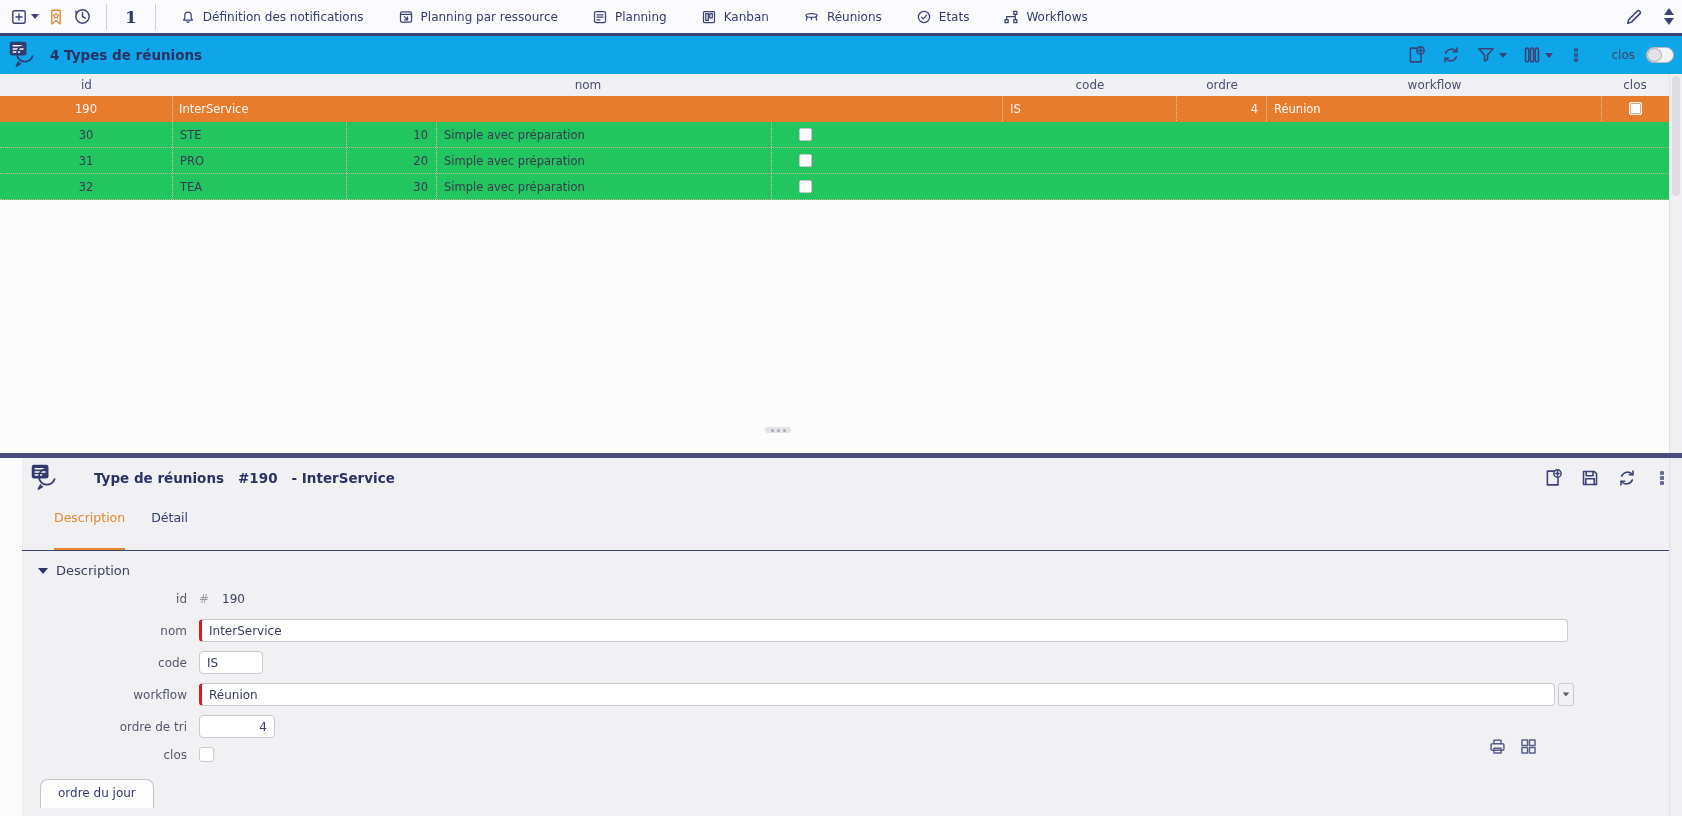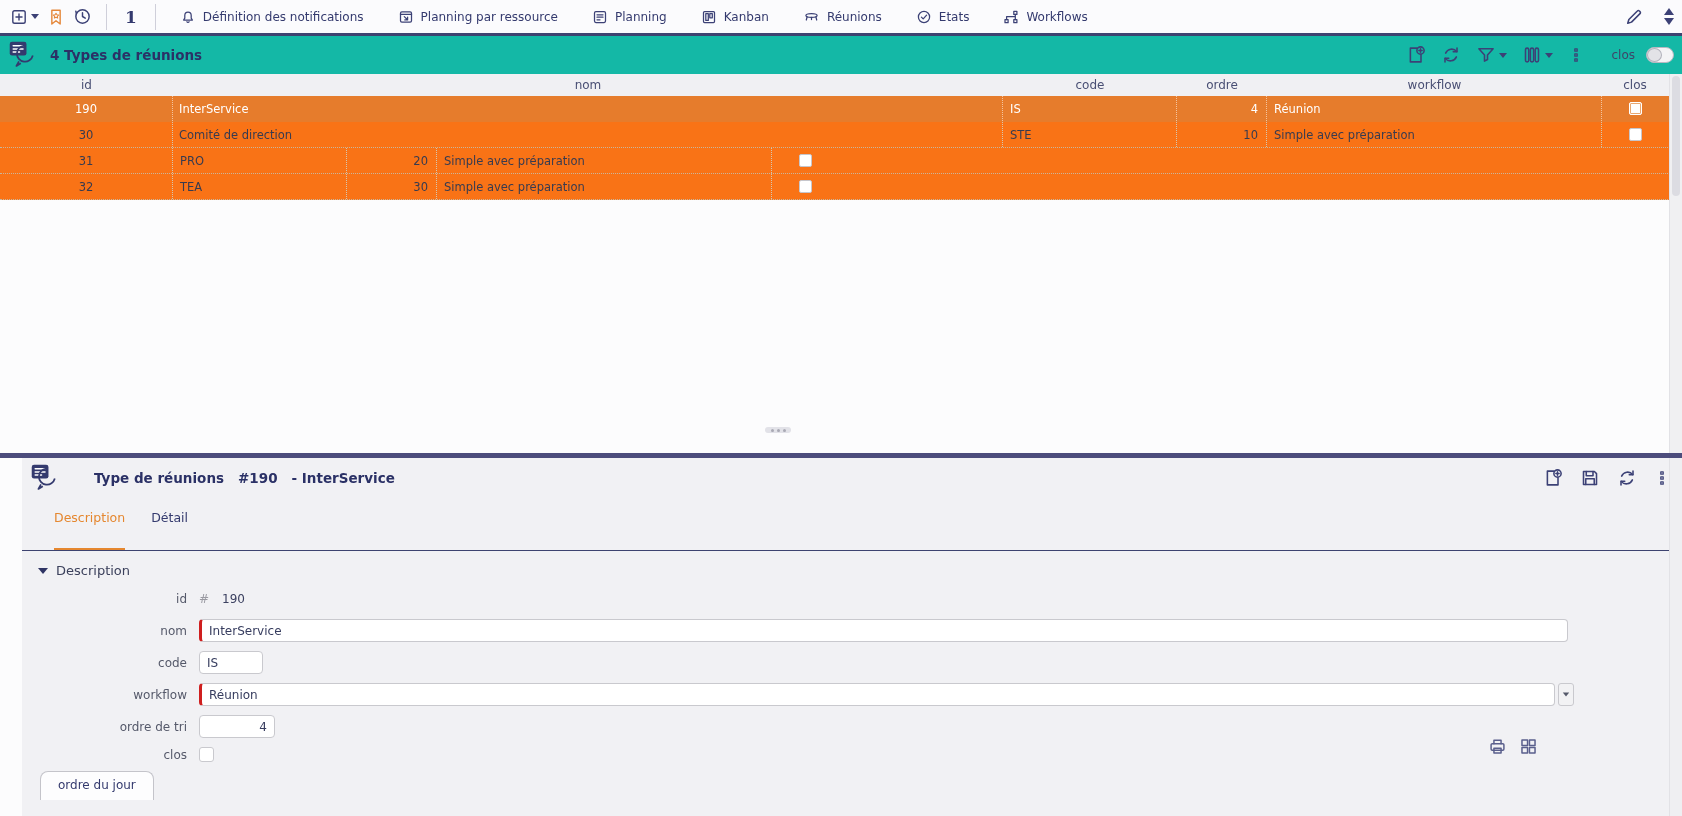--- a/index.html
+++ b/index.html
@@ -20,34 +20,34 @@
   .page-num { font-family:"DejaVu Serif","Liberation Serif",serif; font-size:17px; font-weight:bold; color:#343a6e; padding:0 8px; }
   .tb-tabs { display:flex; align-items:center; gap:34px; margin-left:14px; flex:1;text-align:right; }
   .tb-tab { display:flex; align-items:center; gap:7px; font-size:12px; color:#343a6e; cursor:pointer; white-space:nowrap; }
   .tb-right { display:flex; align-items:center; gap:16px; padding-right:2px; }
   .scroll-arrows { display:flex; flex-direction:column; gap:3px; align-items:center; }
   .tri-up { width:0;height:0;border-left:5px solid transparent;border-right:5px solid transparent;border-bottom:7px solid #3c4176; }
   .tri-dn { width:0;height:0;border-left:5px solid transparent;border-right:5px solid transparent;border-top:7px solid #3c4176; }
 
   
   .list-panel { position:absolute; top:36px; left:0; right:0; height:417px; background:#fcfcfd; }
-  .lp-header { height:38px; background:#14b8a6; display:flex; align-items:center; padding:8px 8px; }
+  .lp-header { height:38px; background:#0ea5e9; display:flex; align-items:center; padding:8px 8px; }
   .lp-title { font-size:13.5px; font-weight:bold; color:#2b3166; margin-left:12px; }
   .lp-tools { margin-left:auto; display:flex; align-items:center; gap:11px; }
   .tool-btn { display:flex; align-items:center; gap:3px; background:none; border:none; cursor:pointer; padding:2px; }
   .clos-label { font-size:12px; color:#3f4468; margin-left:14px; }
   .toggle { width:28px; height:16px; border:1px solid #b9b9c2; border-radius:8px; background:#f4f4f6; position:relative; cursor:pointer; }
   .toggle .knob { position:absolute; left:0px; top:0px; width:15px; height:14px; border-radius:50%;
     background:#e3e3e7; border:1px solid #b2b2bc; }
 
   .tgrid { display:flex; width:100%; }
   .c-id{width:173px;} .c-nom{flex:1;} .c-code{width:174px;} .c-ordre{width:90px;} .c-wf{width:335px;} .c-clos{width:66px;} .c-pad{width:14px;}
   .thead { height:22px; background:#f0f0f3; align-items:center; font-size:12px; color:#494f74; }
   .thead > div { text-align:center; }
-  .trow { height:26px; align-items:center; font-size:11.5px; background:#f97316;
+  .trow { height:26px; align-items:center; font-size:11.5px; background:#22c55e;
     border-bottom:1px dotted #c9b69c; color:#373b50; cursor:pointer; }
   .trow:first-of-type { margin-top:2px; }
   .trow > div { height:100%; display:flex; align-items:center; overflow:hidden; }
   .trow .c-id { justify-content:center; border-right:1px dotted #d6c6ae; }
   .trow .c-nom { padding-left:6px; border-right:1px dotted #d6c6ae; }
   .trow .c-code { padding-left:7px; border-right:1px dotted #d6c6ae; }
   .trow .c-ordre { justify-content:flex-end; padding-right:8px; border-right:1px dotted #d6c6ae; }
   .trow .c-wf { padding-left:7px; border-right:1px dotted #d6c6ae; }
   .trow .c-clos { justify-content:center; }
   .trow.selected { background:#e67c2c; color:#fff; border-bottom:1px solid #e67c2c; }
@@ -82,21 +82,21 @@
     color:#363c5e; padding:0 7px; font-family:"DejaVu Sans","Liberation Sans",sans-serif; }
   .finput.required { border-left:3px solid #cf1f1f; }
   .w-nom { width:1369px; } .w-code { width:64px; } .w-wf { width:1356px; } .w-ordre { width:76px; text-align:right; }
   .idval { font-size:12px; color:#3c4160; display:flex; gap:13px; }
   .idval .hash { color:#9a9aa2; }
   .sel-btn { width:16px; height:23px; margin-left:3px; background:#f2f2f4; border:1px solid #c9c9ce; border-radius:3px;
     display:flex; align-items:center; justify-content:center; cursor:pointer; }
   .sel-btn .caret { border-top-color:#55596a; transform:scale(.8); }
   .form-cbx { width:15px; height:15px; background:#fff; border:1px solid #c9c9ce; border-radius:3px; cursor:pointer; }
 
-  .footer-tab { position:absolute; left:18px; bottom:16px; height:29px; padding:6px 17px 0;
+  .footer-tab { position:absolute; left:18px; bottom:8px; height:29px; padding:6px 17px 0;
     background:#fdfdfe; border:1px solid #c4c4ca; border-bottom:none; border-radius:8px 8px 0 0;
     font-size:12px; color:#343a6e; cursor:pointer; }
   .corner-tools { position:absolute; right:142px; top:277px; display:flex; gap:8px; }
   .dp-scroll { position:absolute; top:0; right:0; width:13px; bottom:0; background:#efeff2; border-left:1px solid #e2e2e6; }
 </style>
 </head>
 <body>
 
 <div class="app">
 
@@ -262,21 +262,20 @@
       <div class="c-code">IS</div>
       <div class="c-ordre">4</div>
       <div class="c-wf">Réunion</div>
       <div class="c-clos">
           <div class="cbx"></div>
         </div>
       <div class="c-pad"></div>
     </div>
     <div class="tgrid trow">
       <div class="c-id">30</div>
-      <div class="c-nom">Comité de direction</div>
       <div class="c-code">STE</div>
       <div class="c-ordre">10</div>
       <div class="c-wf">Simple avec préparation</div>
       <div class="c-clos">
           <div class="cbx"></div>
         </div>
       <div class="c-pad"></div>
     </div>
     <div class="tgrid trow">
       <div class="c-id">31</div>

